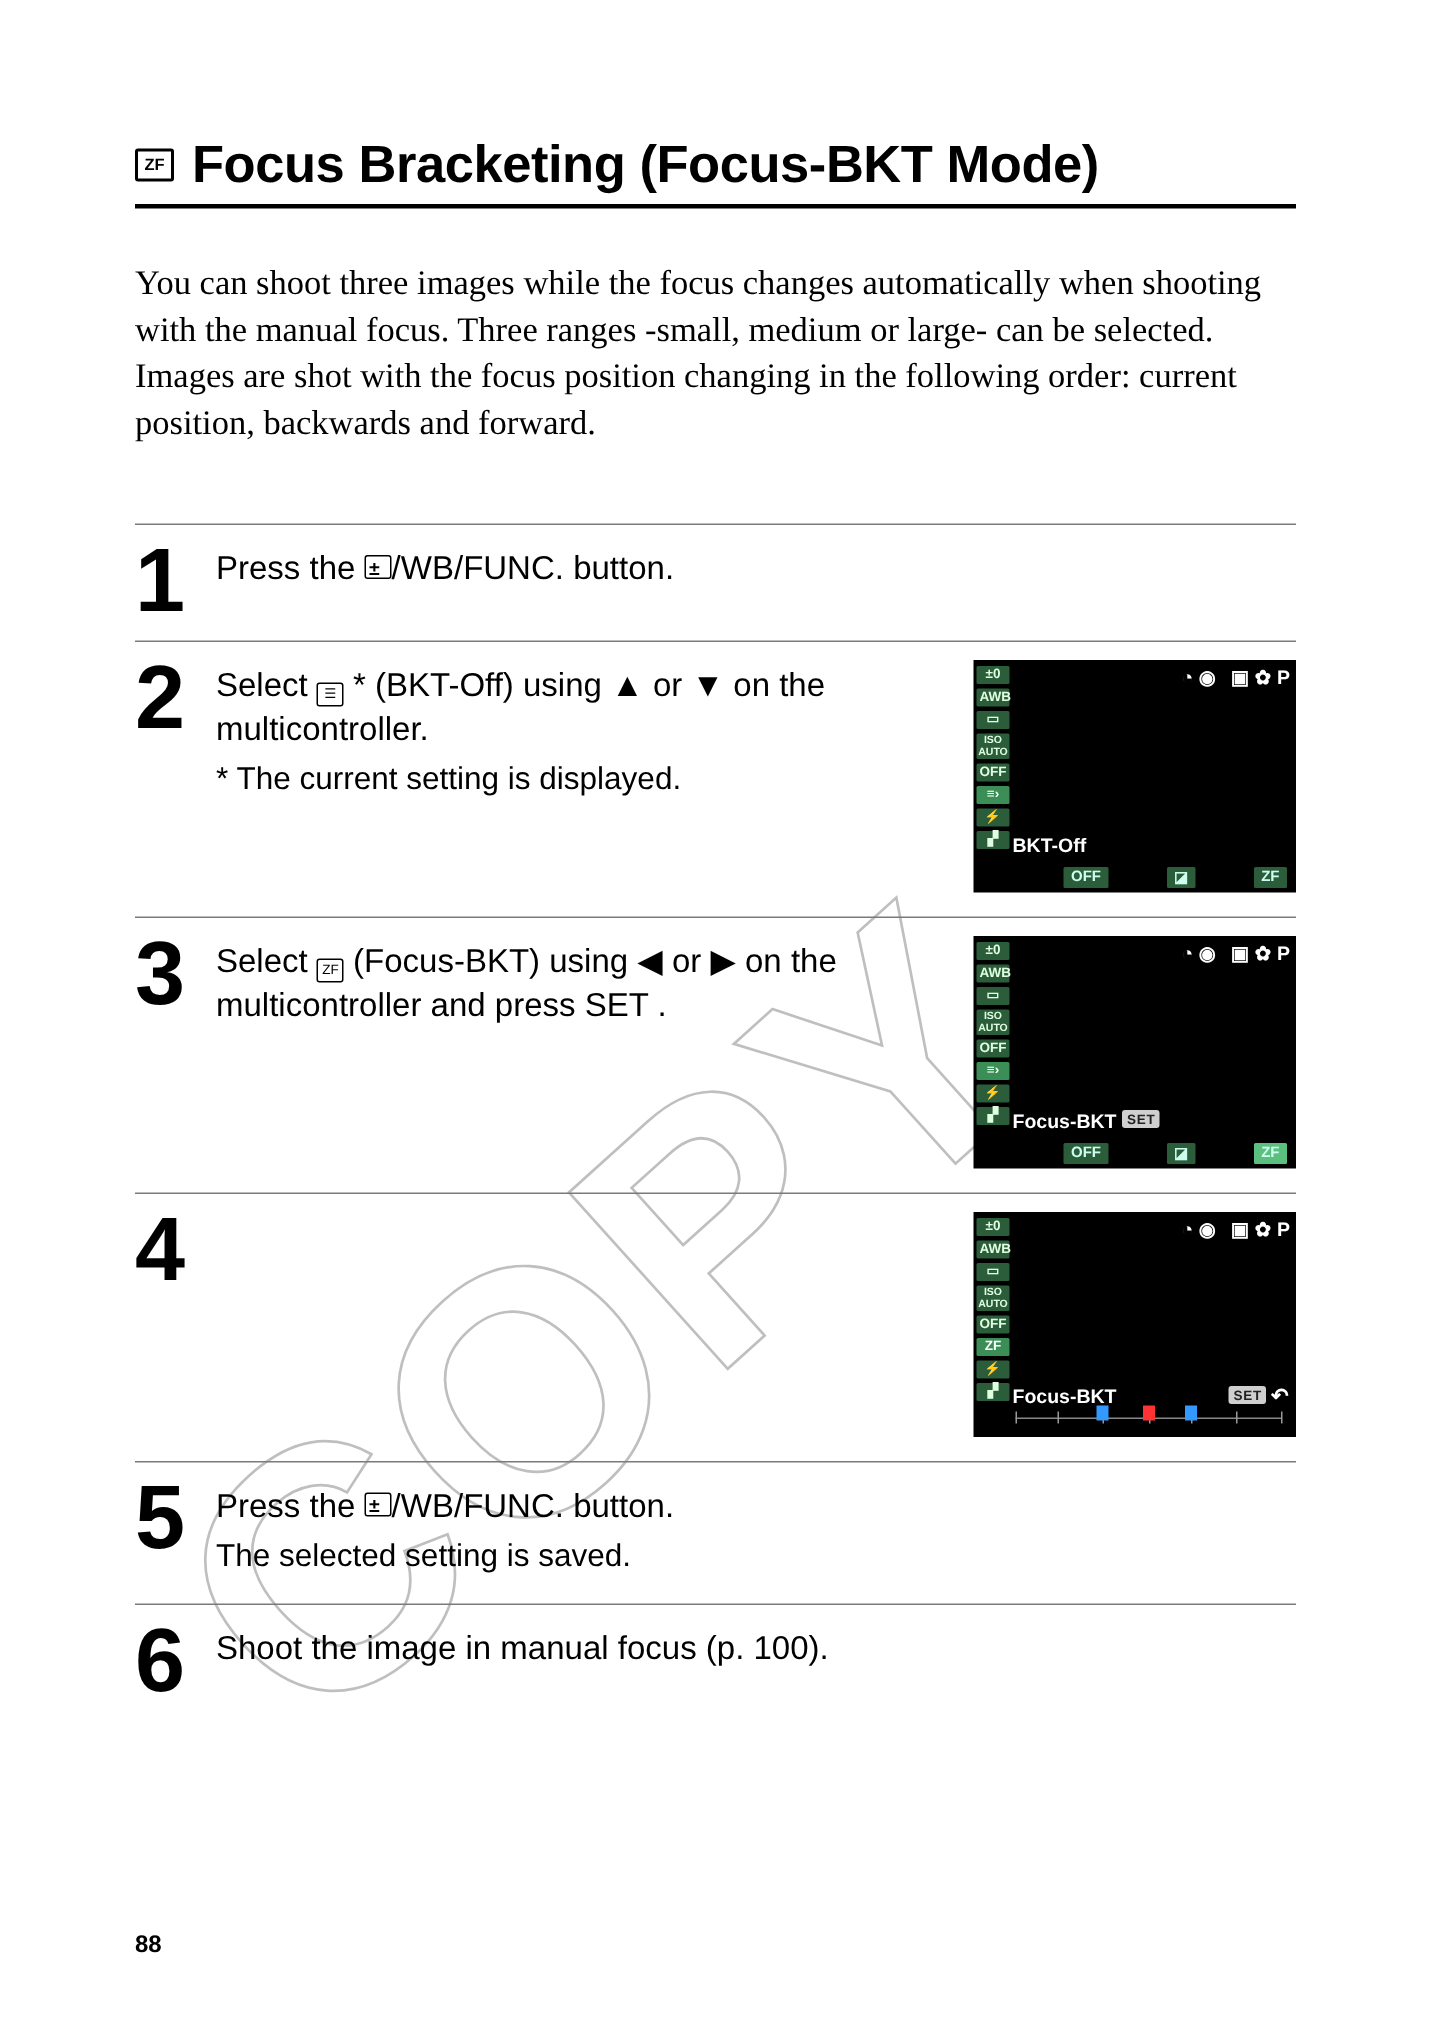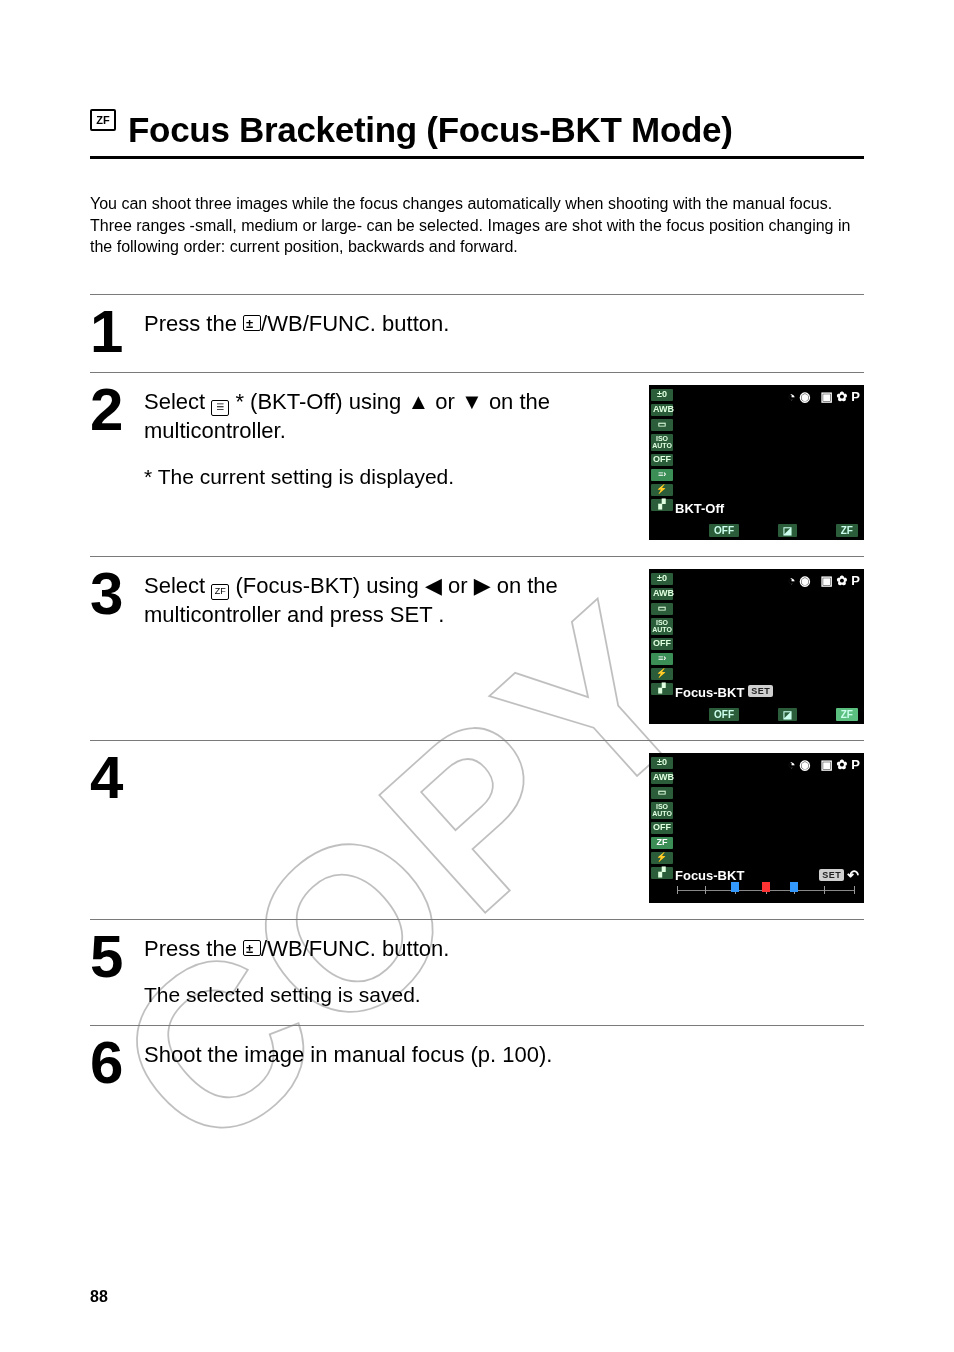--- a/index.html
+++ b/index.html
@@ -61,28 +61,28 @@
       font-size: 11px;
       font-weight: bold;
       align-self: center;
       line-height: 1;
     }
     
     .title-text {
       font-size: 35px;
       font-weight: 800;
       letter-spacing: -0.3px;
-      margin-top: 20px;
     }
     
     .intro-text {
-      font-size: 16px;
+      font-size: 23px;
       font-weight: 300;
       line-height: 1.35;
-      margin-bottom: 36px;
+      margin-bottom: 52px;
+      font-family: Liberation Serif, serif;
     }
     
     .steps {
       margin-top: 10px;
     }
     
     .step {
       display: flex;
       align-items: flex-start;
       gap: 16px;
@@ -112,21 +112,21 @@
     }
     
     .step-main .bold {
       font-weight: 400;
     }
     
     .step-sub {
       font-size: 21px;
       font-weight: 300;
       line-height: 1.35;
-      margin-top: 18px;
+      margin-top: 6px;
     }
     
     .step-thumb {
       width: 215px;
       flex-shrink: 0;
     }
     
     .camera-screen {
       width: 215px;
       height: 155px;

